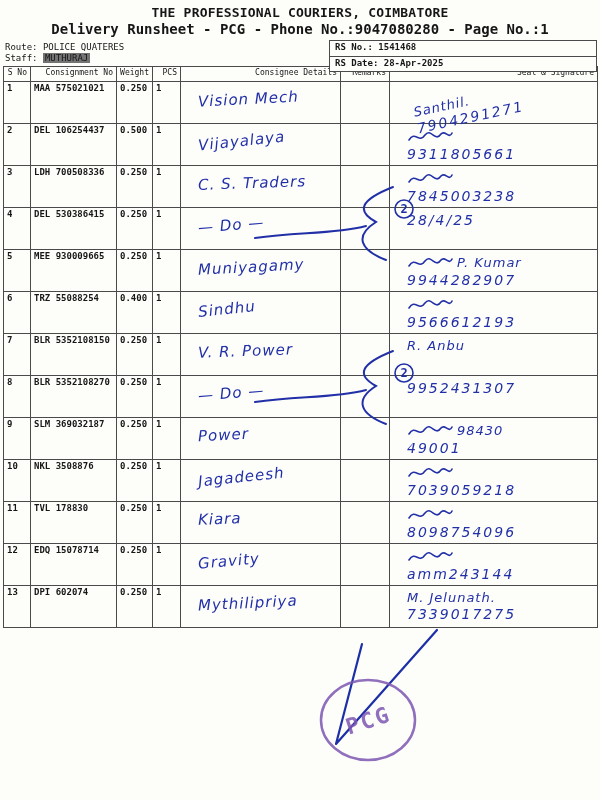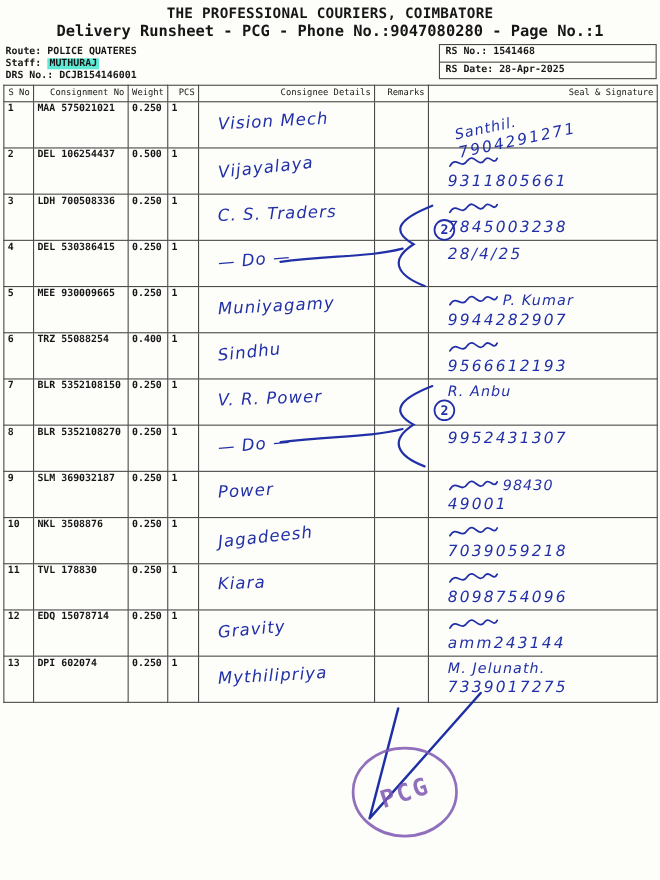--- a/index.html
+++ b/index.html
@@ -3,25 +3,25 @@
 <meta charset="utf-8">
 <style>
   html,body { margin:0; padding:0; background:#e8e8e8; }
   .page {
     position:relative; width:600px; height:800px; margin:0 auto;
     background:#fdfdfa; overflow:hidden;
     font-family:"DejaVu Sans Mono", monospace; color:#161616;
   }
   .hdr-company { text-align:center; font-weight:bold; font-size:13px; padding-top:5px; letter-spacing:.2px; }
   .hdr-sub { text-align:center; font-weight:bold; font-size:14px; margin-top:1px; }
-  .meta { margin-top:5px; padding-left:5px; font-size:9px; font-weight:bold; line-height:11px; }
+  .meta { margin-top:5px; padding-left:5px; font-size:9px; font-weight:normal; line-height:11px; }
   .meta-line { white-space:pre; }
-  .staff-hl { background:#5eead4; padding:0 2px; }
+  .staff-hl { background:#737373; padding:0 2px; }
   .rs-box {
-    position:absolute; right:3px; top:40px; width:198px; height:32px;
+    position:absolute; right:3px; top:40px; width:268px; height:32px;
     border:1px solid #4a4a4a; background:#fdfdfa; font-size:9px; font-weight:bold;
     box-sizing:border-box;
   }
   .rs-row { height:15px; padding:1px 5px; box-sizing:border-box; }
   .rs-row + .rs-row { border-top:1px solid #4a4a4a; }
 
   table.runsheet {
     border-collapse:collapse; table-layout:fixed;
     width:594px; margin:2px 3px 0 3px; background:transparent;
   }
@@ -49,21 +49,20 @@
 <body>
 
 <div class="page">
 
   <div class="hdr-company">THE PROFESSIONAL COURIERS, COIMBATORE</div>
   <div class="hdr-sub">Delivery Runsheet - PCG - Phone No.:9047080280 - Page No.:1</div>
 
   <div class="meta">
     <div class="meta-line">Route: POLICE QUATERES</div>
     <div class="meta-line"><span>Staff: </span><span class="staff-hl">MUTHURAJ</span></div>
-    <div class="meta-line">DRS No.: DCJB154146001</div>
   </div>
 
   <div class="rs-box">
     <div class="rs-row">RS No.: 1541468</div>
     <div class="rs-row">RS Date: 28-Apr-2025</div>
   </div>
 
   <table class="runsheet">
     <colgroup>
       <col class="w-sno">

